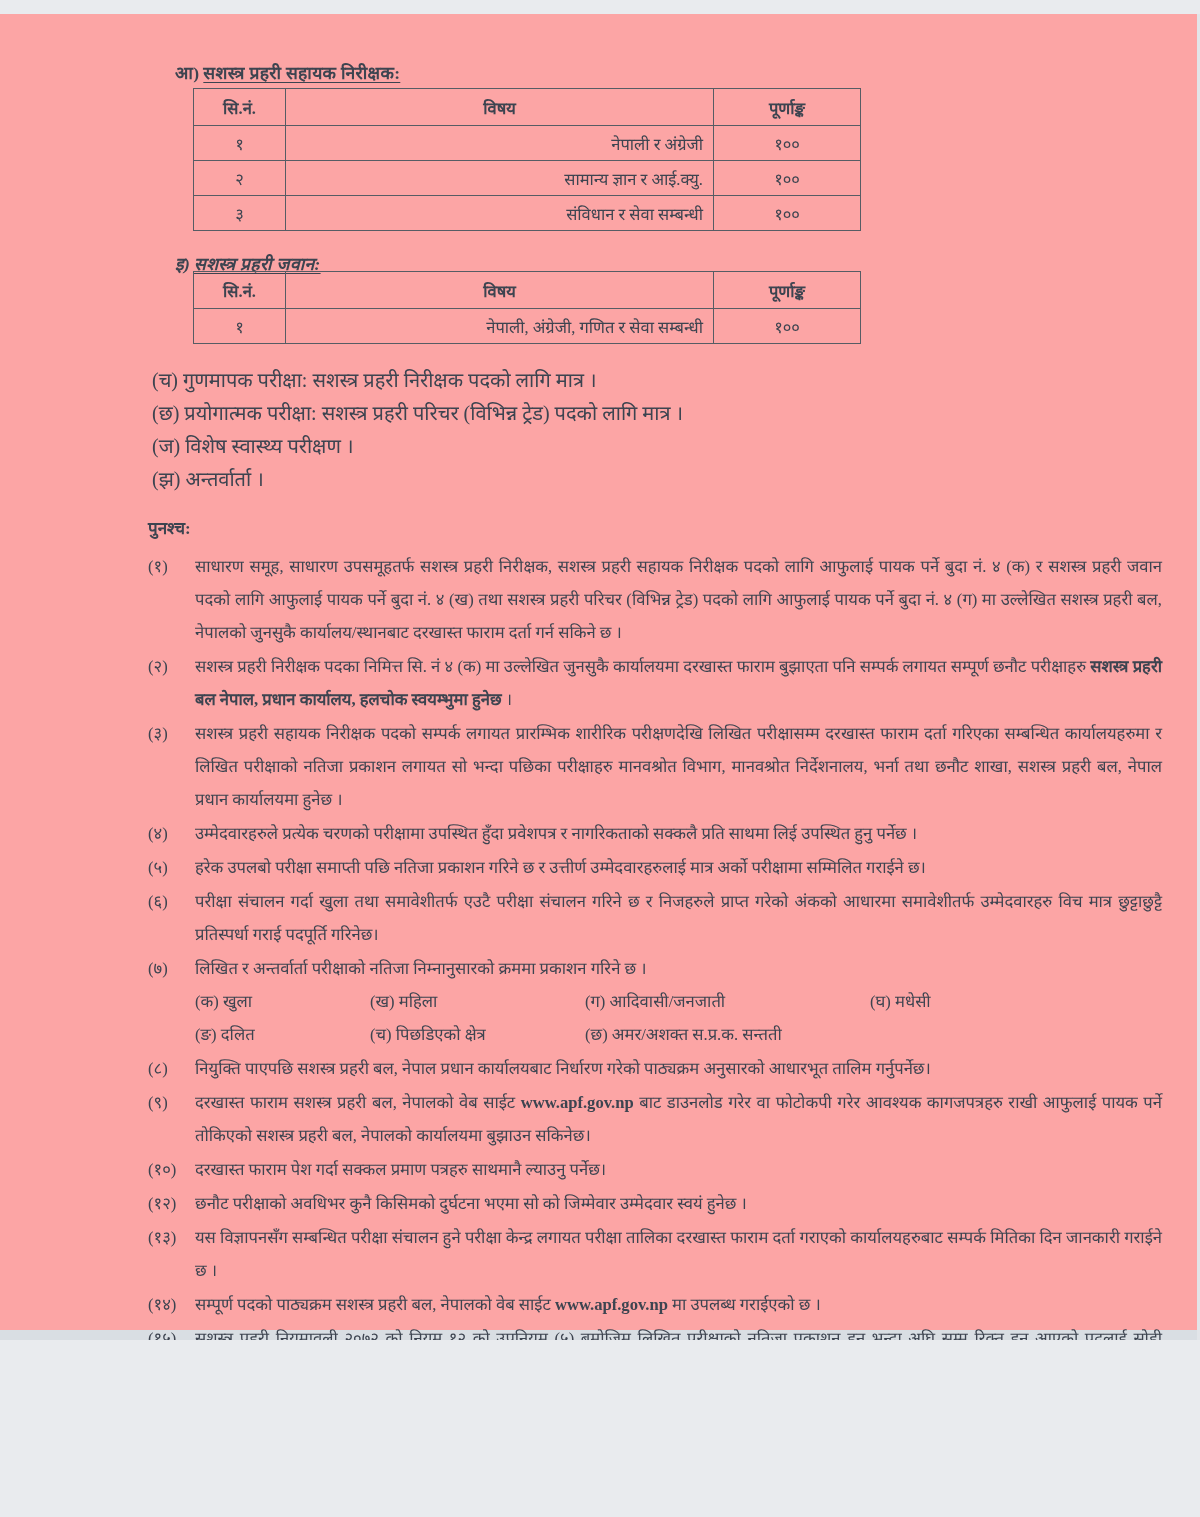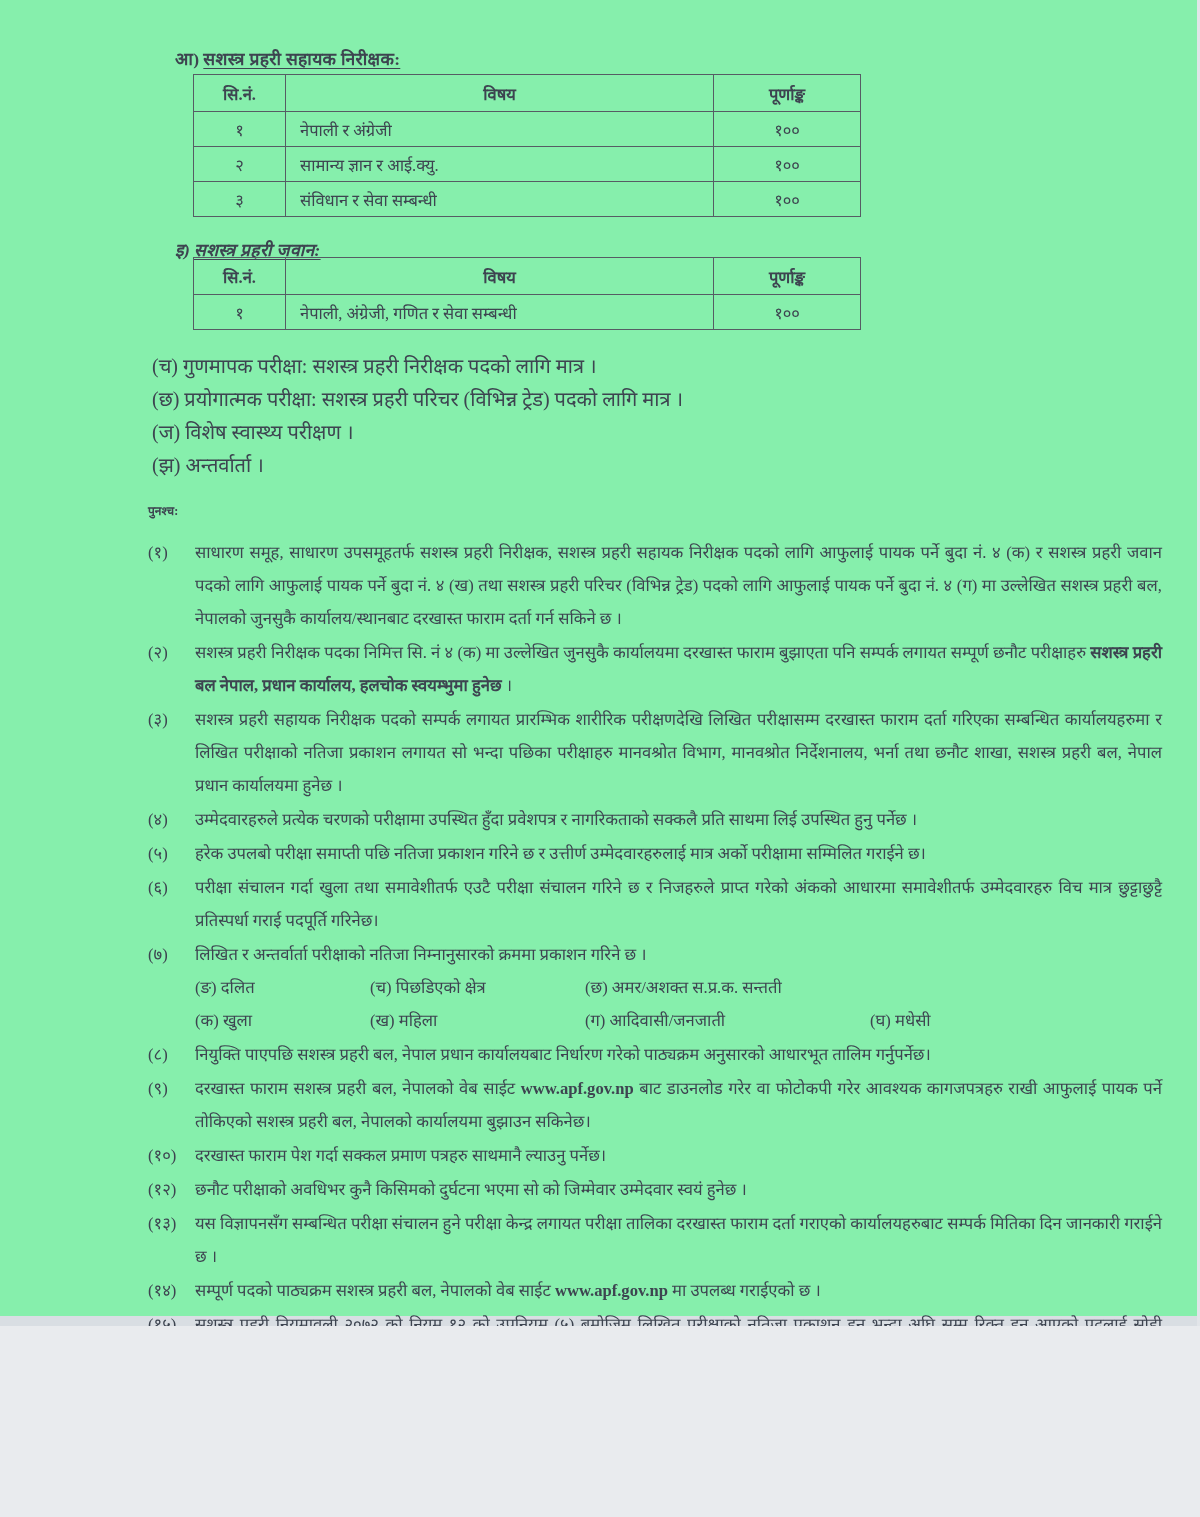--- a/index.html
+++ b/index.html
@@ -1,20 +1,20 @@
 <!DOCTYPE html>
 <html><head>
 <meta charset="utf-8">
 <style>
   html,body{margin:0;padding:0;background:#e9ebee;}
   .page{
     position:relative;
     width:1200px;height:1326px;
-    margin:0 auto;
-    background:#86efac;
+    margin:14px auto;
+    background:#fca5a5;
     overflow:hidden;
     font-family:"Liberation Serif","DejaVu Serif",serif;
     color:#3d4450;
   }
   .edge-bottom{position:absolute;left:0;bottom:0;width:100%;height:10px;background:#d9dee3;}
   .edge-right{position:absolute;right:0;top:0;width:3px;height:100%;background:#e2e5e9;}
 
   .sec-heading{
     position:absolute;
     font-size:17.5px;font-weight:bold;
@@ -34,27 +34,27 @@
   }
   table.marks th, table.marks td{
     border:1.6px solid #565c64;
     font-size:16.5px;
     padding:0 10px;
     height:35px;
     box-sizing:border-box;
   }
   table.marks th{font-weight:bold;text-align:center;height:37px;}
   table.marks td{text-align:center;}
-  table.marks td.subject{text-align:left;padding-left:14px;}
+  table.marks td.subject{text-align:right;padding-left:14px;}
   col.c1{width:92px;} col.c2{width:428px;} col.c3{width:147px;}
 
   .exam-notes{position:absolute;left:152px;top:350px;font-size:20px;line-height:33px;}
   .exam-notes .line{white-space:nowrap;}
 
-  .punascha-head{position:absolute;left:148px;top:502px;font-size:12px;font-weight:bold;}
+  .punascha-head{position:absolute;left:148px;top:502px;font-size:17px;font-weight:bold;}
 
   .note-list{position:absolute;left:148px;top:536px;width:1014px;font-size:16.6px;}
   .note-item{display:flex;align-items:flex-start;margin-bottom:1px;}
   .note-num{flex:0 0 47px;line-height:33px;}
   .note-text{flex:1;line-height:33px;text-align:justify;}
   .note-text .b{font-weight:bold;}
   .note-sub{display:grid;grid-template-columns:175px 215px 285px auto;line-height:33px;}
   .note-sub span{white-space:nowrap;}
 
   .stamp{
@@ -173,30 +173,30 @@
     <div class="note-item">
       <span class="note-num">(६)</span>
       <span class="note-text">परीक्षा संचालन गर्दा खुला तथा समावेशीतर्फ एउटै परीक्षा संचालन गरिने छ र निजहरुले प्राप्त गरेको अंकको आधारमा समावेशीतर्फ उम्मेदवारहरु विच मात्र छुट्टाछुट्टै प्रतिस्पर्धा गराई पदपूर्ति गरिनेछ।</span>
     </div>
 
     <div class="note-item">
       <span class="note-num">(७)</span>
       <span class="note-text">
         <span>लिखित र अन्तर्वार्ता परीक्षाको नतिजा निम्नानुसारको क्रममा प्रकाशन गरिने छ ।</span>
         <span class="note-sub">
+          <span>(क) खुला</span>
+          <span>(ख) महिला</span>
+          <span>(ग) आदिवासी/जनजाती</span>
+          <span>(घ) मधेसी</span>
+        </span>
+        <span class="note-sub">
           <span>(ङ) दलित</span>
           <span>(च) पिछडिएको क्षेत्र</span>
           <span>(छ) अमर/अशक्त स.प्र.क. सन्तती</span>
           <span></span>
-        </span>
-        <span class="note-sub">
-          <span>(क) खुला</span>
-          <span>(ख) महिला</span>
-          <span>(ग) आदिवासी/जनजाती</span>
-          <span>(घ) मधेसी</span>
         </span>
       </span>
     </div>
 
     <div class="note-item">
       <span class="note-num">(८)</span>
       <span class="note-text">नियुक्ति पाएपछि सशस्त्र प्रहरी बल, नेपाल प्रधान कार्यालयबाट निर्धारण गरेको पाठ्यक्रम अनुसारको आधारभूत तालिम गर्नुपर्नेछ।</span>
     </div>
 
     <div class="note-item">

